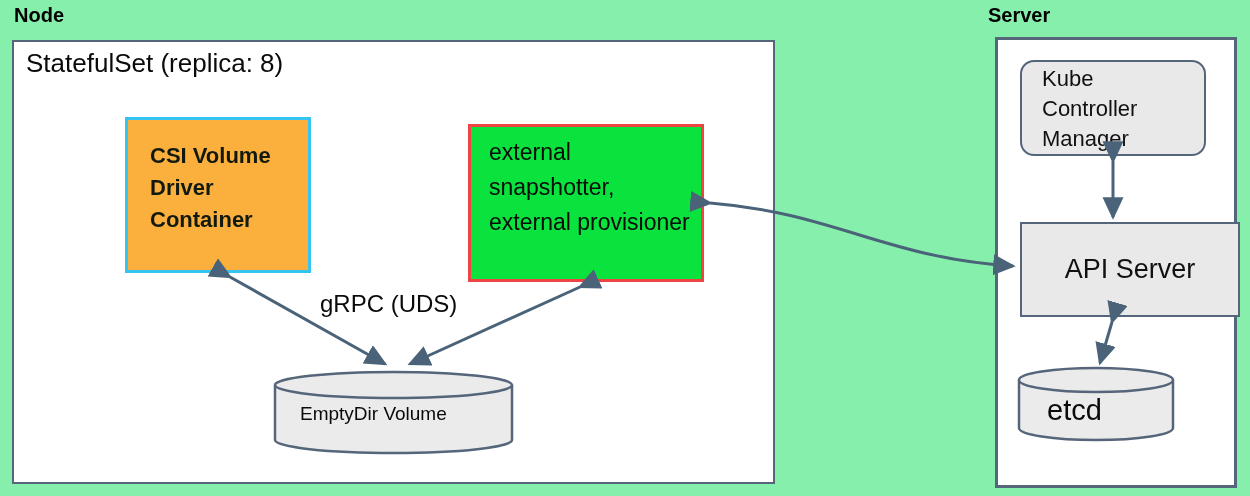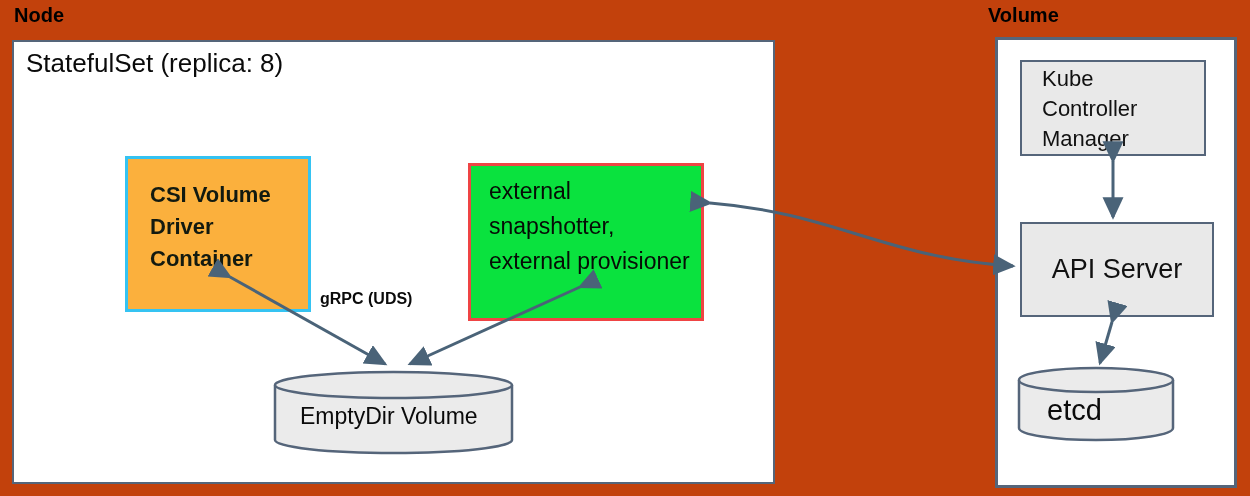--- a/index.html
+++ b/index.html
@@ -3,21 +3,21 @@
 <meta charset="utf-8">
 <style>
   * { margin: 0; padding: 0; box-sizing: border-box; }
   html, body { background: #ffffff; }
   body { font-family: "Liberation Sans", sans-serif; color: #111111; }
 
   .canvas {
     position: relative;
     width: 1250px;
     height: 496px;
-    background: #c2410c;
+    background: #86efac;
     overflow: hidden;
   }
 
   .section-title {
     position: absolute;
     font-size: 20px;
     font-weight: 700;
     color: #000000;
     white-space: nowrap;
   }
@@ -33,21 +33,21 @@
   #master-box { left: 995px; top: 37px; width: 242px;  height: 451px; border-width: 3px; }
 
   #statefulset-title {
     position: absolute;
     left: 26px; top: 48px;
     font-size: 26px;
     color: #0a0a0a;
     white-space: nowrap;
   }
 
-  .fill-box { position: absolute; margin-top: 39px; }
+  .fill-box { position: absolute; }
 
   #csi-box {
     left: 125px; top: 117px; width: 186px; height: 156px;
     background: #fbb03d;
     border: 3px solid #35c3f2;
     padding: 20px 10px 0 22px;
     font-size: 22px;
     font-weight: 700;
     line-height: 32px;
     color: #121a10;
@@ -66,58 +66,59 @@
   .gray-box {
     position: absolute;
     background: #e9e9e9;
     border: 2px solid #55657a;
   }
   #kcm-box {
     left: 1020px; top: 60px; width: 186px; height: 96px;
     padding: 2px 42px 0 20px;
     font-size: 22px;
     line-height: 30px;
+    border-radius: 14px;
   }
   #apiserver-box {
-    left: 1020px; top: 222px; width: 194px; height: 95px;
+    left: 1020px; top: 222px; width: 220px; height: 95px;
     display: flex; align-items: center; justify-content: center;
     font-size: 27px;
   }
 
   .cyl-label {
     position: absolute;
     color: #0a0a0a;
     white-space: nowrap;
   }
-  #emptydir-label { left: 300px;  top: 403px; font-size: 23px; }
+  #emptydir-label { left: 300px;  top: 403px; font-size: 19px; }
   #etcd-label     { left: 1040px; top: 394px; font-size: 29px; margin-left: 7px; }
 
   #grpc-label {
     position: absolute;
     left: 320px; top: 290px;
-    font-size: 16px;
-    font-weight: 700;
+    font-size: 24px;
+    font-weight: 400;
     color: #0a0a0a;
     white-space: nowrap;
   }
 
   #connector-layer {
     position: absolute;
     left: 0; top: 0;
     width: 1250px; height: 496px;
     pointer-events: none;
   }
 </style>
 </head>
 <body>
 
 <div class="canvas">
 
   <div id="node-title" class="section-title">Node</div>
-  <div id="master-title" class="section-title">Volume</div>
+  <div id="master-title" class="section-title">Server</div>
 
   <div id="node-box" class="outline-box"></div>
   <div id="master-box" class="outline-box"></div>
 
   <div id="statefulset-title">StatefulSet (replica: 8)</div>
 
   <div id="csi-box" class="fill-box">CSI Volume Driver Container</div>
 
   <div id="external-box" class="fill-box">external snapshotter, external provisioner</div>
 

